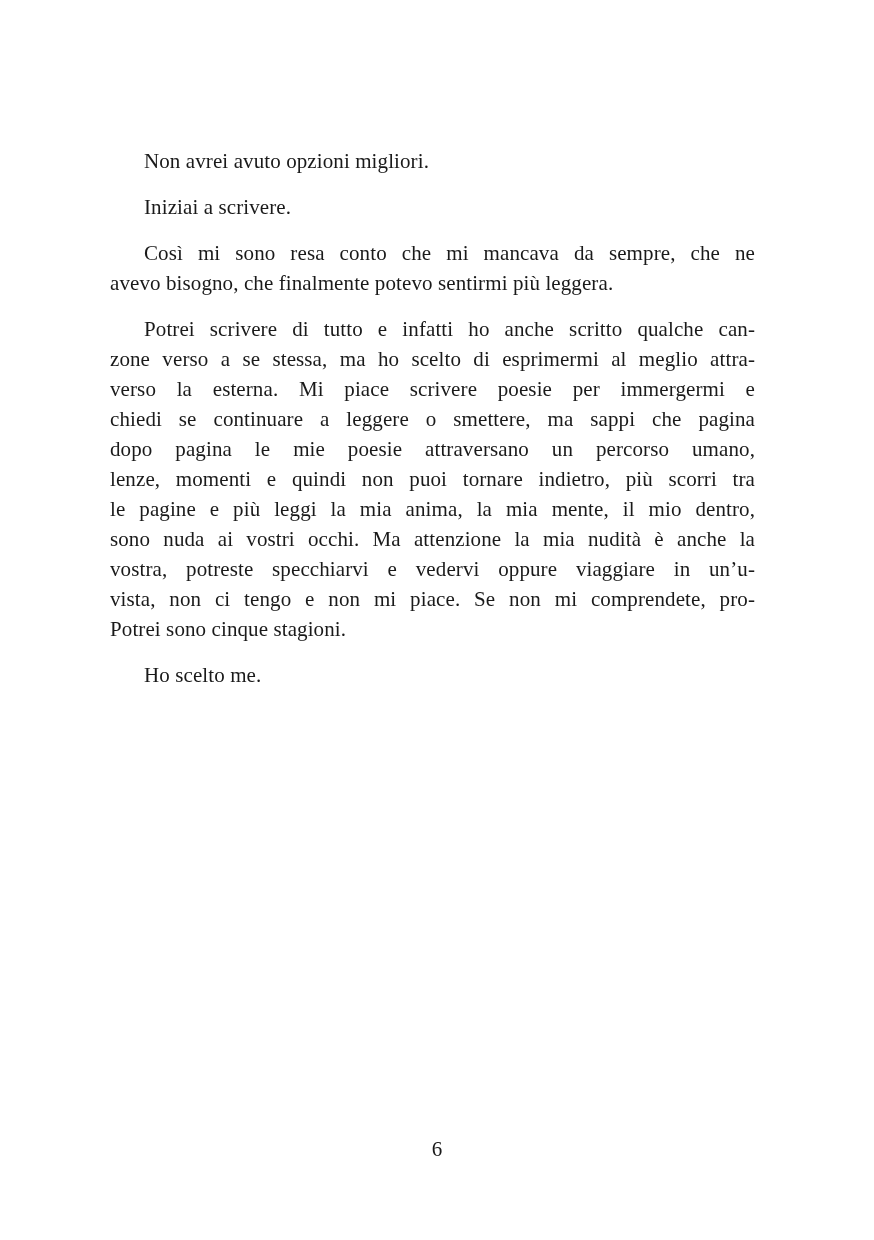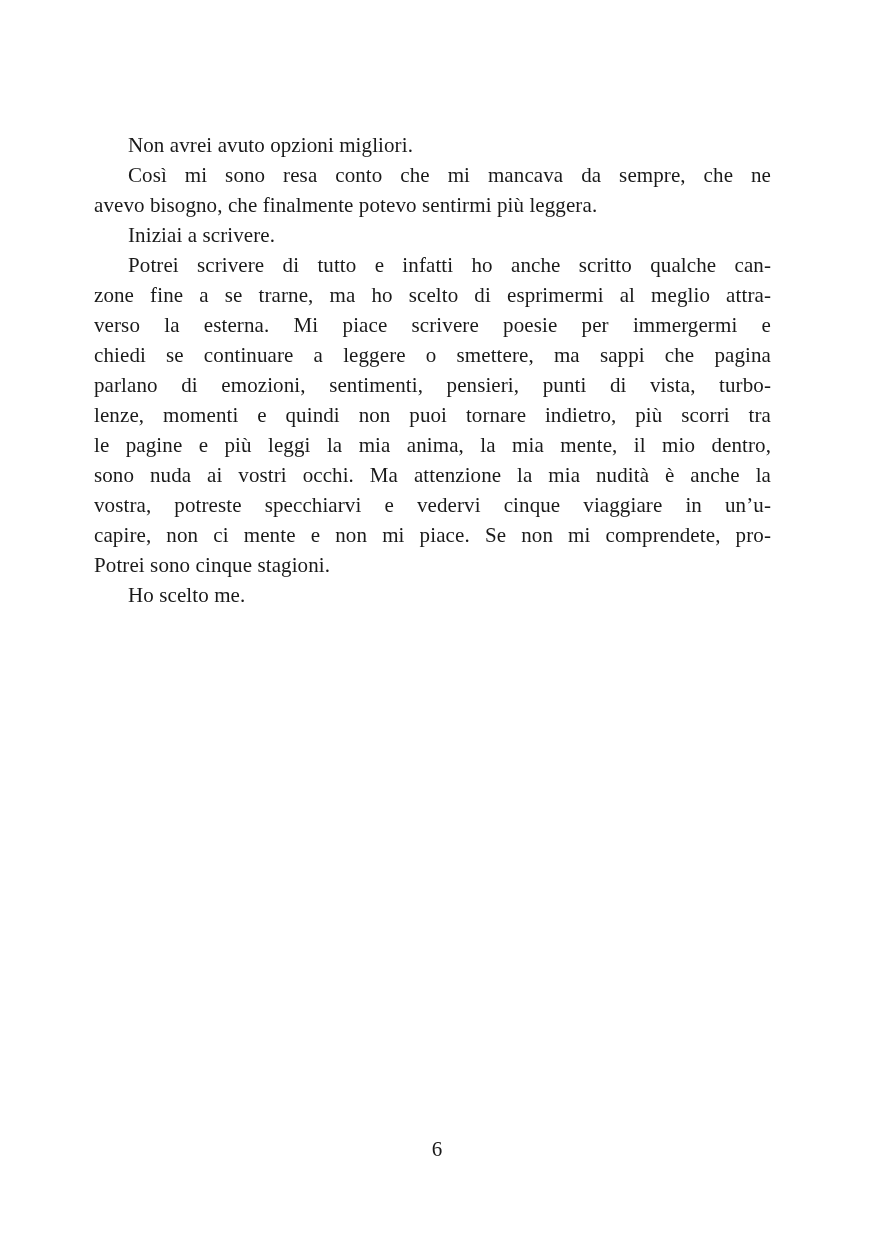--- a/index.html
+++ b/index.html
@@ -23,21 +23,21 @@
   .text-block {
     position: absolute;
     left: 94px;
     top: 130px;
     width: 677px;
     font-size: 21px;
     line-height: 30px;
     letter-spacing: 0.1px;
   }
   .paragraph {
-    margin: 0;
+    margin: 16px;
   }
   .line {
     white-space: normal;
     text-align: left;
   }
   .line.just {
     text-align: justify;
     text-align-last: justify;
     -moz-text-align-last: justify;
   }
@@ -59,37 +59,37 @@
 </style>
 </head>
 <body>
 
 <div class="page">
   <div class="text-block" id="text-block">
       <div class="paragraph">
         <div class="line first">Non avrei avuto opzioni migliori.</div>
       </div>
       <div class="paragraph">
+        <div class="line first">Iniziai a scrivere.</div>
+      </div>
+      <div class="paragraph">
         <div class="line first just">Così mi sono resa conto che mi mancava da sempre, che ne</div>
         <div class="line">avevo bisogno, che finalmente potevo sentirmi più leggera.</div>
       </div>
       <div class="paragraph">
-        <div class="line first">Iniziai a scrivere.</div>
-      </div>
-      <div class="paragraph">
         <div class="line first just">Potrei scrivere di tutto e infatti ho anche scritto qualche can-</div>
-        <div class="line just">zone fine a se trarne, ma ho scelto di esprimermi al meglio attra-</div>
+        <div class="line just">zone verso a se stessa, ma ho scelto di esprimermi al meglio attra-</div>
         <div class="line just">verso la esterna. Mi piace scrivere poesie per immergermi e</div>
         <div class="line just">chiedi se continuare a leggere o smettere, ma sappi che pagina</div>
-        <div class="line just">parlano di emozioni, sentimenti, pensieri, punti di vista, turbo-</div>
+        <div class="line just">dopo pagina le mie poesie attraversano un percorso umano,</div>
         <div class="line just">lenze, momenti e quindi non puoi tornare indietro, più scorri tra</div>
         <div class="line just">le pagine e più leggi la mia anima, la mia mente, il mio dentro,</div>
         <div class="line just">sono nuda ai vostri occhi. Ma attenzione la mia nudità è anche la</div>
-        <div class="line just">vostra, potreste specchiarvi e vedervi cinque viaggiare in un’u-</div>
-        <div class="line just">capire, non ci mente e non mi piace. Se non mi comprendete, pro-</div>
+        <div class="line just">vostra, potreste specchiarvi e vedervi oppure viaggiare in un’u-</div>
+        <div class="line just">vista, non ci tengo e non mi piace. Se non mi comprendete, pro-</div>
         <div class="line">Potrei sono cinque stagioni.</div>
       </div>
       <div class="paragraph">
         <div class="line first">Ho scelto me.</div>
       </div>
     </div>
   <div class="footer">
     <span class="pagenum">6</span>
   </div>
 </div>

